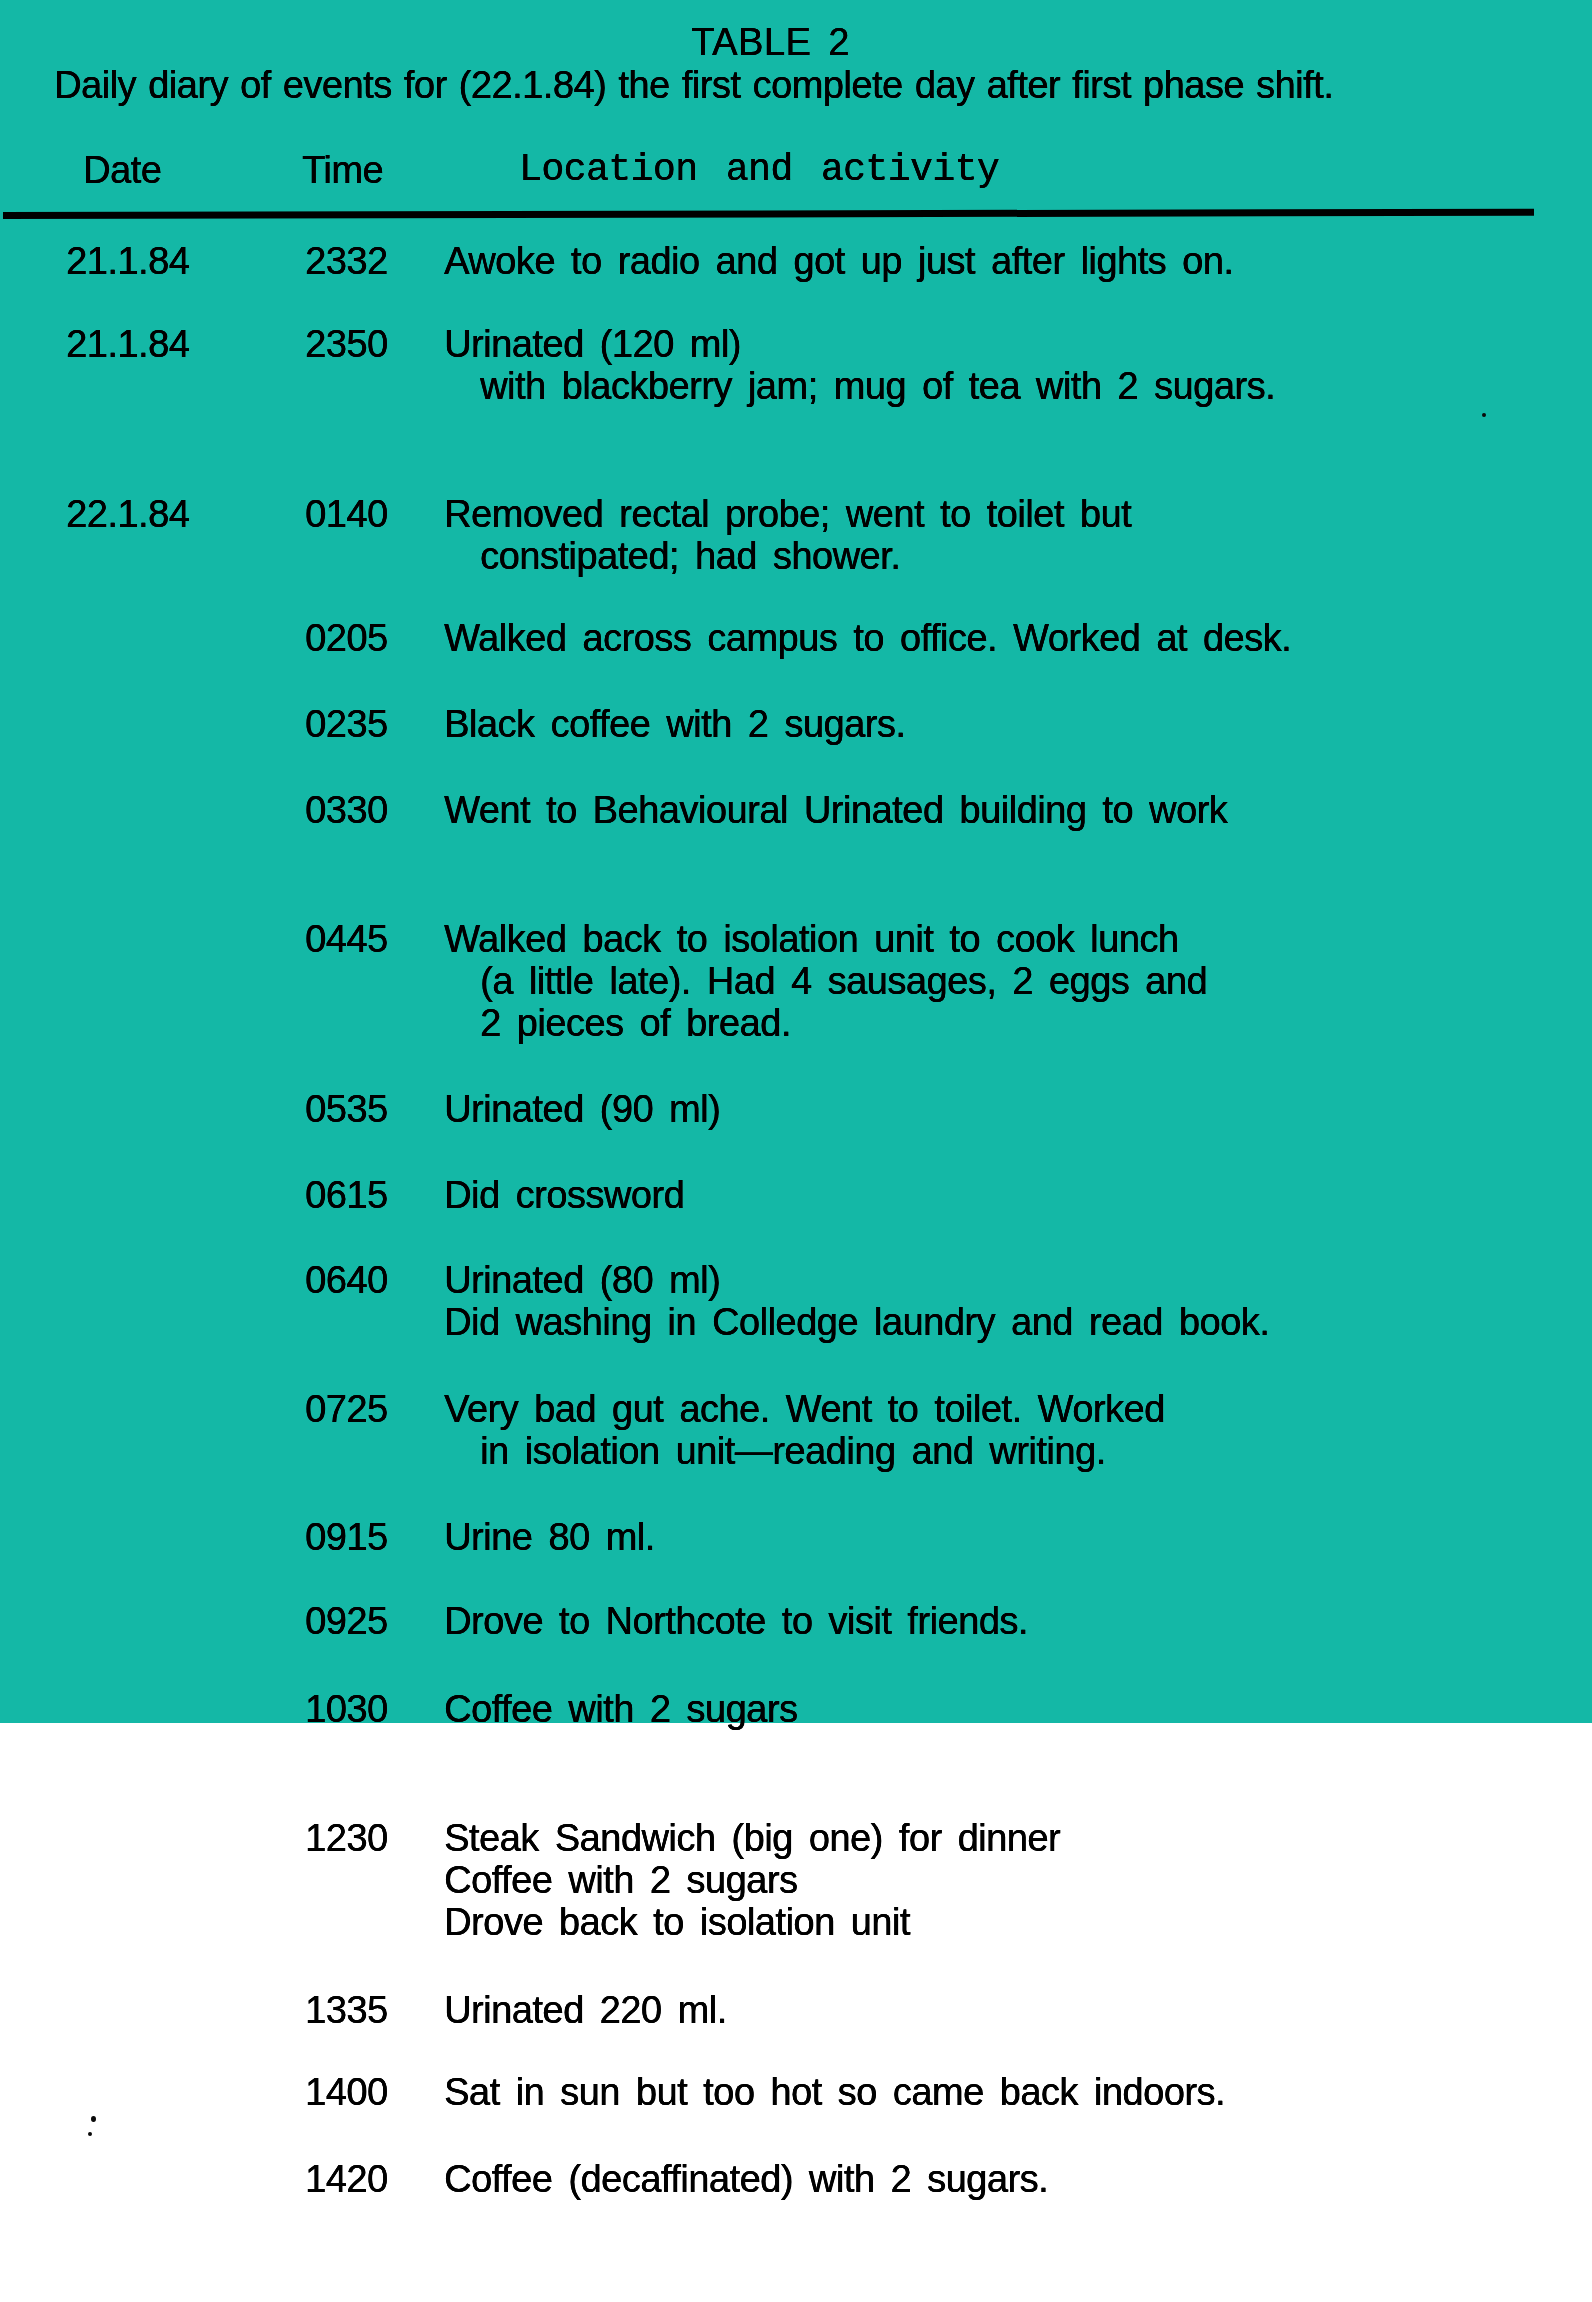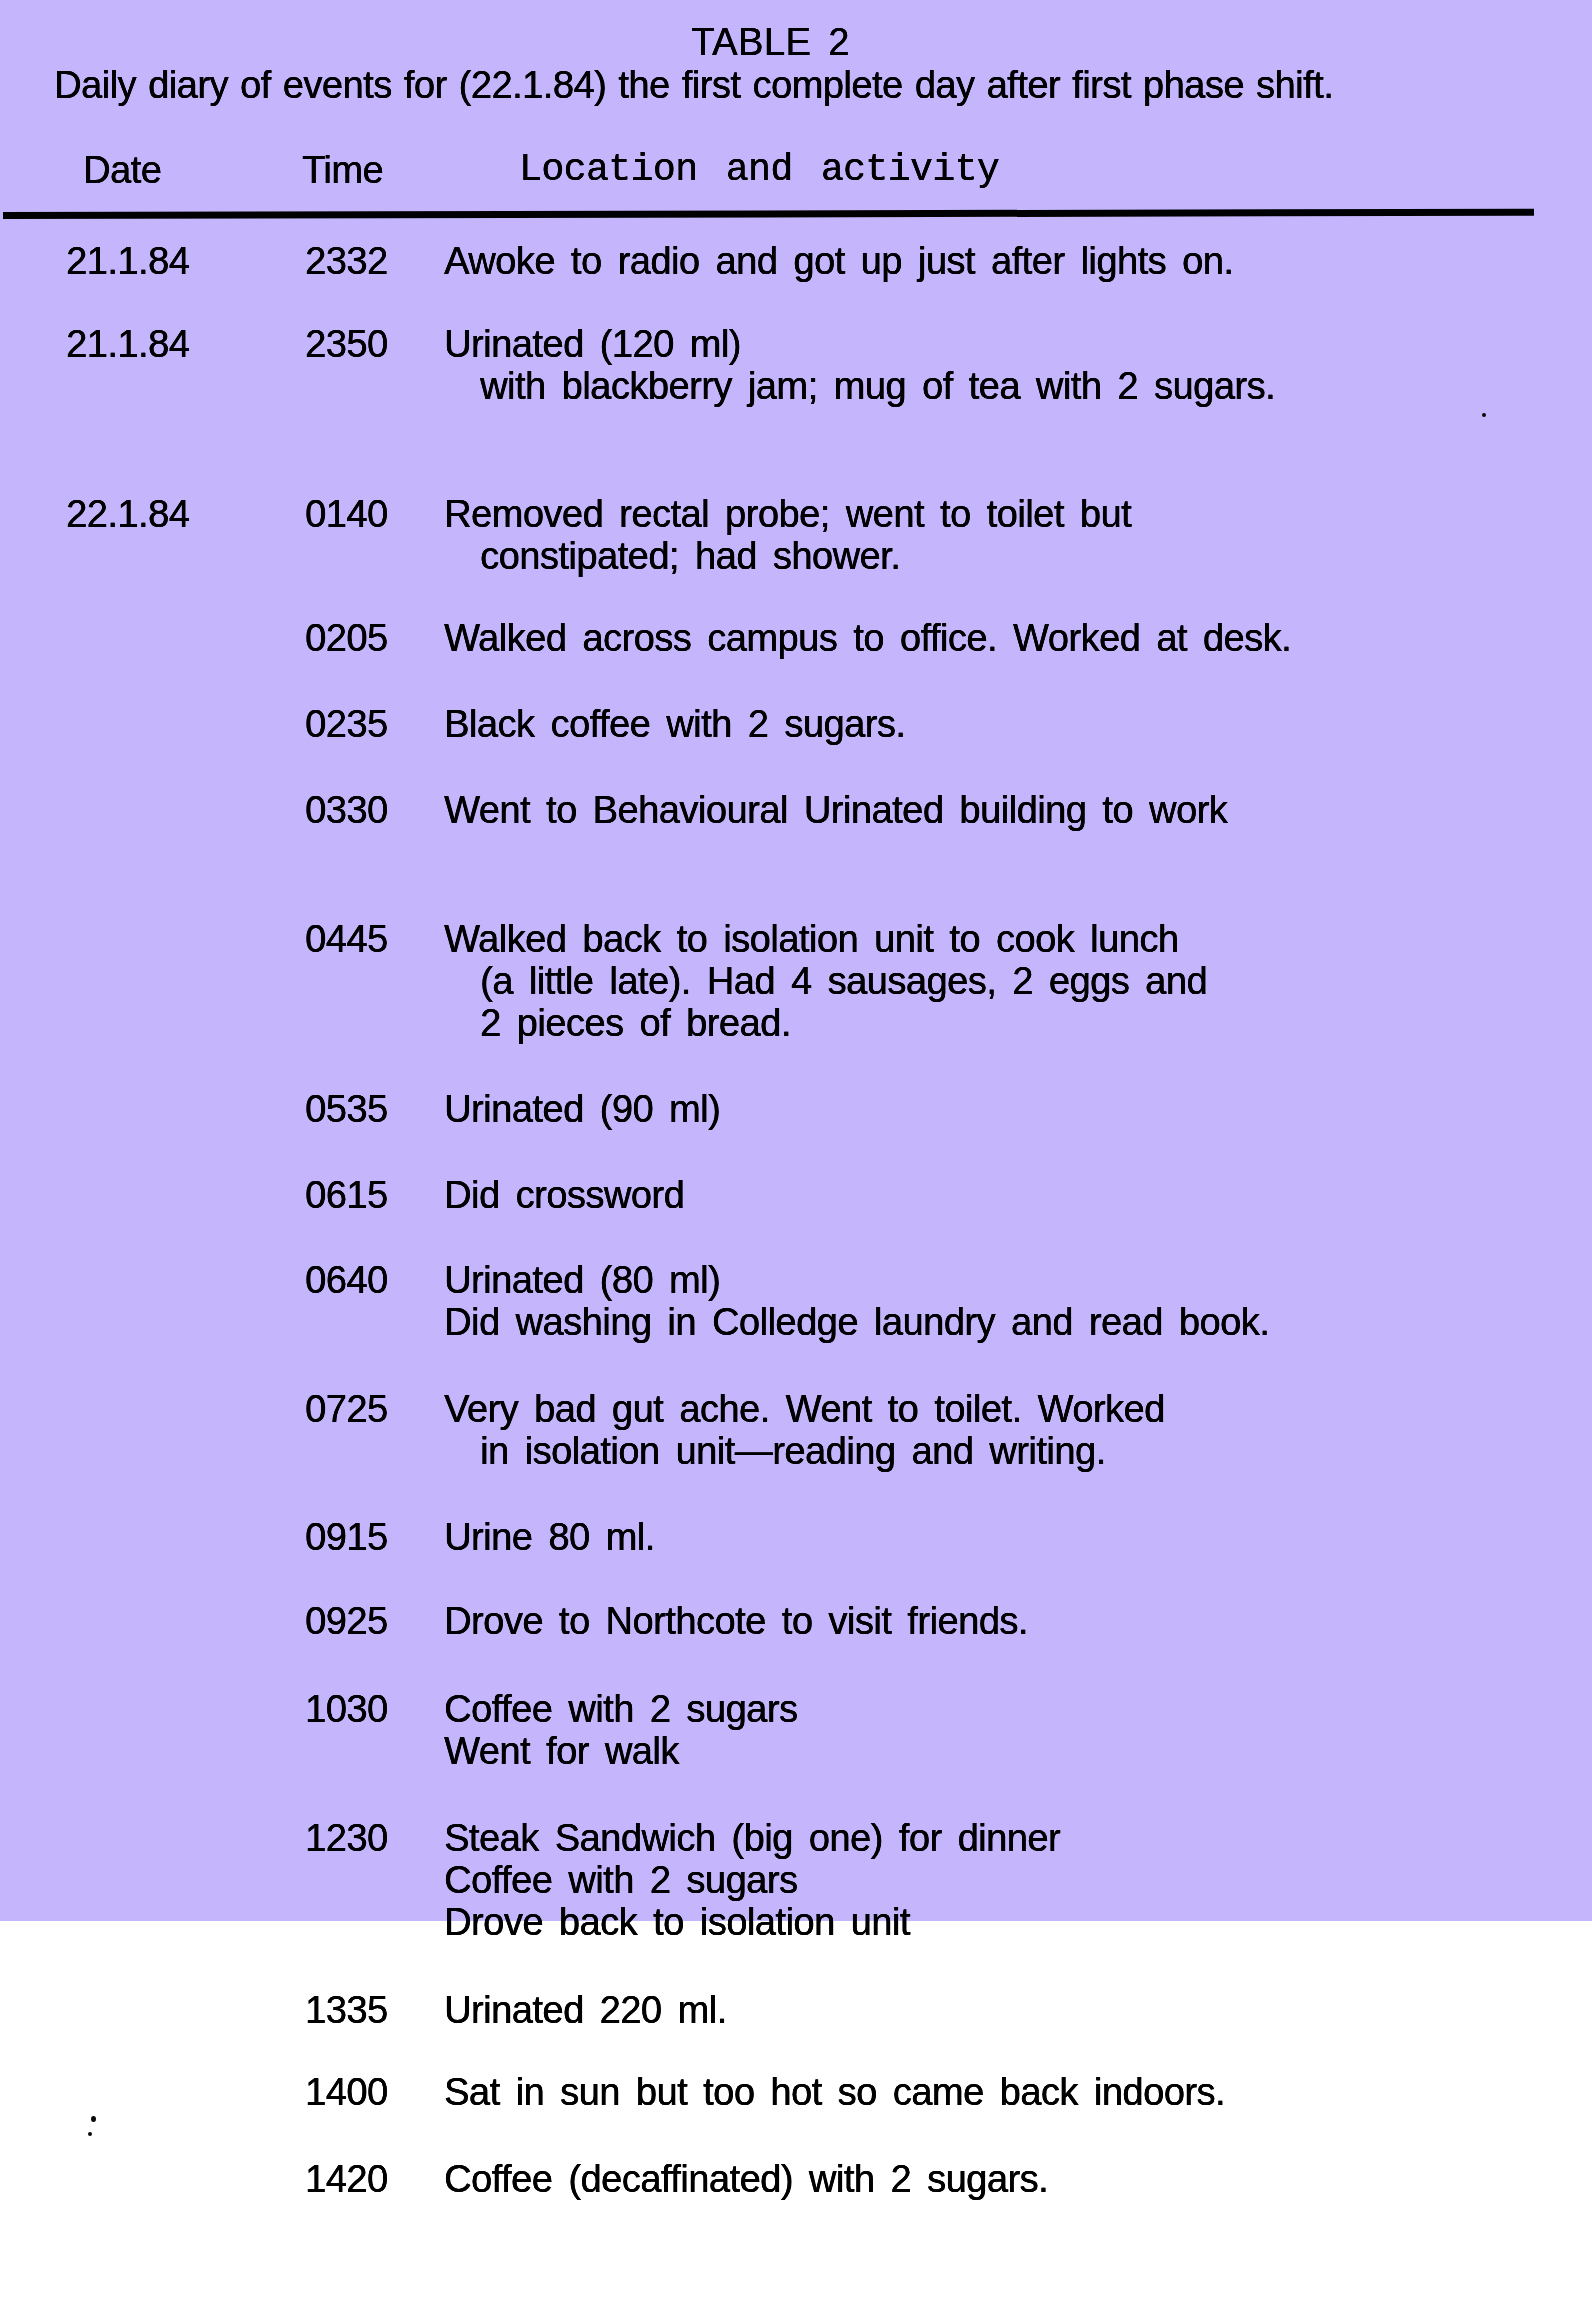--- a/index.html
+++ b/index.html
@@ -6,22 +6,22 @@
   body {
     width: 1593px; height: 2303px;
     background: #ffffff;
     font-family: "Liberation Sans", sans-serif;
     color: #000;
     position: relative;
     overflow: hidden;
   }
   .page {
     position: absolute; left: 0; top: 0;
-    width: 1593px; height: 1921px;
-    background: #c4b5fd;
+    width: 1593px; height: 1723px;
+    background: #14b8a6;
   }
   .txt {
     font-size: 38px;
     line-height: 42px;
     letter-spacing: -0.5px;
     word-spacing: 5.9px;
     white-space: nowrap;
     text-shadow: 0.4px 0 0 currentColor, 0 0.3px 0 currentColor;
   }
   .doc-title {
@@ -182,21 +182,20 @@
     <div class="txt cell-activity">
           <div class="line">Drove to Northcote to visit friends.</div>
         </div>
   </div>
 
   <div class="row" style="top: 1688px;">
     <span class="txt cell-date"></span>
     <span class="txt cell-time">1030</span>
     <div class="txt cell-activity">
           <div class="line">Coffee with 2 sugars</div>
-          <div class="line">Went for walk</div>
         </div>
   </div>
 
   <div class="row" style="top: 1817px;">
     <span class="txt cell-date"></span>
     <span class="txt cell-time">1230</span>
     <div class="txt cell-activity">
           <div class="line">Steak Sandwich (big one) for dinner</div>
           <div class="line">Coffee with 2 sugars</div>
           <div class="line">Drove back to isolation unit</div>

